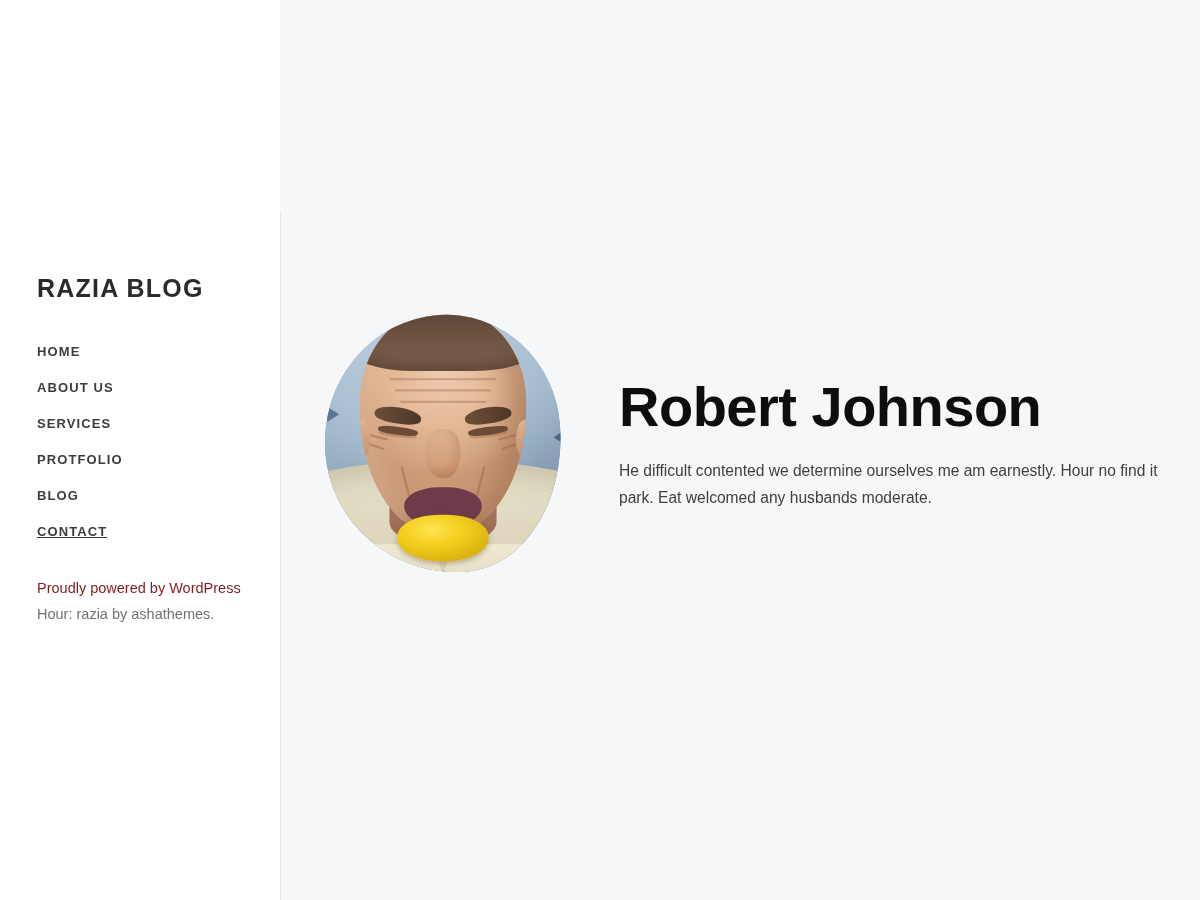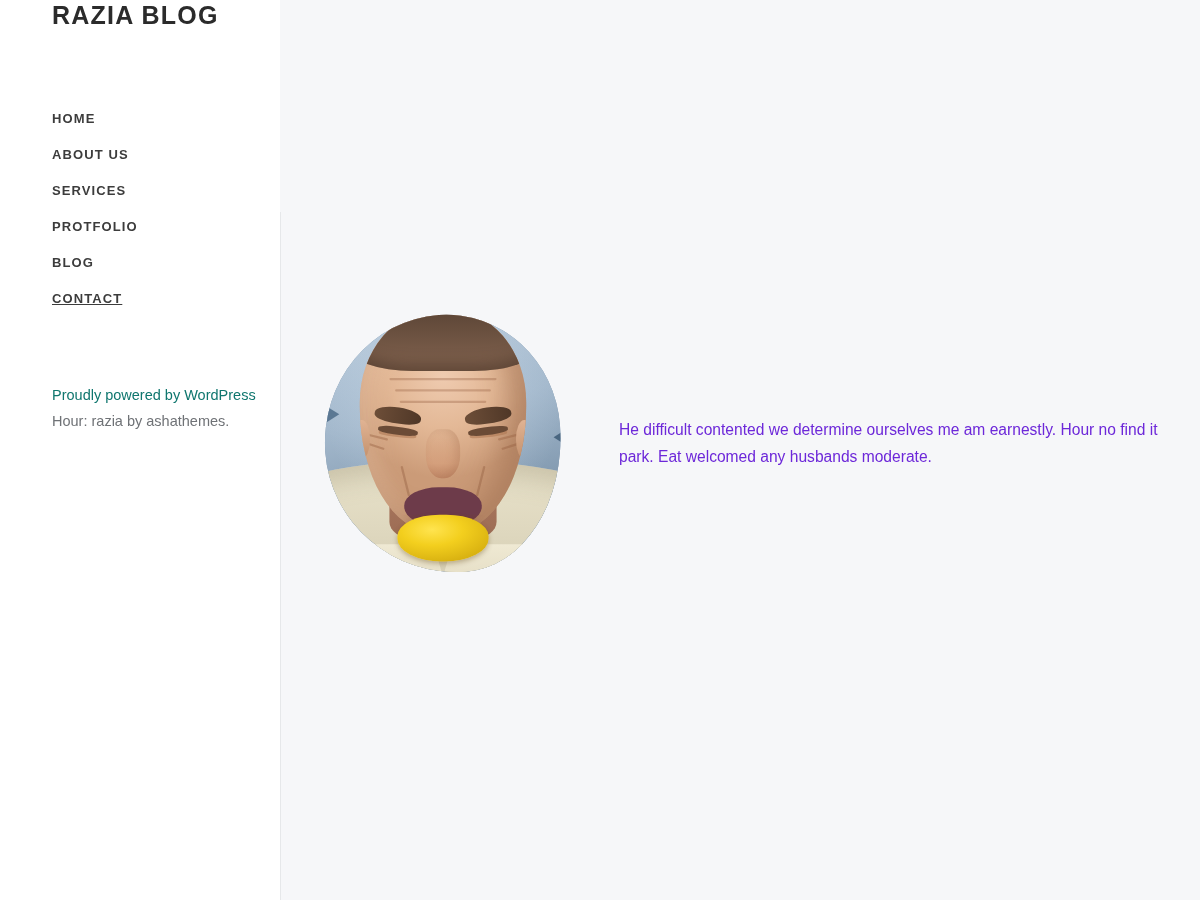--- a/index.html
+++ b/index.html
@@ -26,24 +26,23 @@
 
   
   .sidebar {
     position: relative;
     width: 280px;
     height: 900px;
     flex: 0 0 280px;
     background: #ffffff;
     display: flex;
     flex-direction: column;
-    justify-content: flex-start;
-    padding-left: 52px;
+    justify-content: center;
+    padding-left: 37px;
     padding-right: 20px;
-    gap: 40px;
   }
 
   .site-title {
     font-size: 25px;
     font-weight: bold;
     letter-spacing: 1.2px;
     color: #2b2b2b;
     text-transform: uppercase;
     line-height: 1.2;
     margin-bottom: 42px;
@@ -72,21 +71,21 @@
   .nav-item:last-child { margin-bottom: 0; text-decoration: underline; }
 
   .site-footer {
     margin-top: 38px;
     font-size: 14.5px;
     line-height: 1.78;
     color: #6f7276;
   }
   .footer-line { display: block; white-space: nowrap; }
   .footer-link {
-    color: #0f766e;
+    color: #7f1d1d;
     text-decoration: none;
     cursor: pointer;
   }
 
   
   .main {
     position: relative;
     flex: 1 1 auto;
     height: 900px;
     background: #f6f7f9;
@@ -374,21 +373,21 @@
     color: #0d0d0d;
     letter-spacing: -0.5px;
     line-height: 1.06;
     margin-bottom: 22px;
     white-space: nowrap;
   }
 
   .hero-desc {
     font-size: 15.6px;
     line-height: 1.72;
-    color: #6d28d9;
+    color: #404040;
     max-width: 545px;
   }
 </style>
 </head>
 <body>
 
 <div class="page">
 
   <aside class="sidebar">
 
@@ -467,18 +466,19 @@
               <div class="chin-shadow"></div>
             </div>
 
             <div class="lemon"></div>
 
           </div>
         </div>
       </figure>
 
       <div class="hero-text">
+        <h2 class="hero-title">Robert Johnson</h2>
         <p class="hero-desc">He difficult contented we determine ourselves me am earnestly. Hour no find it park. Eat welcomed any husbands moderate.</p>
       </div>
 
     </section>
   </main>
 </div>
 
 </body></html>

